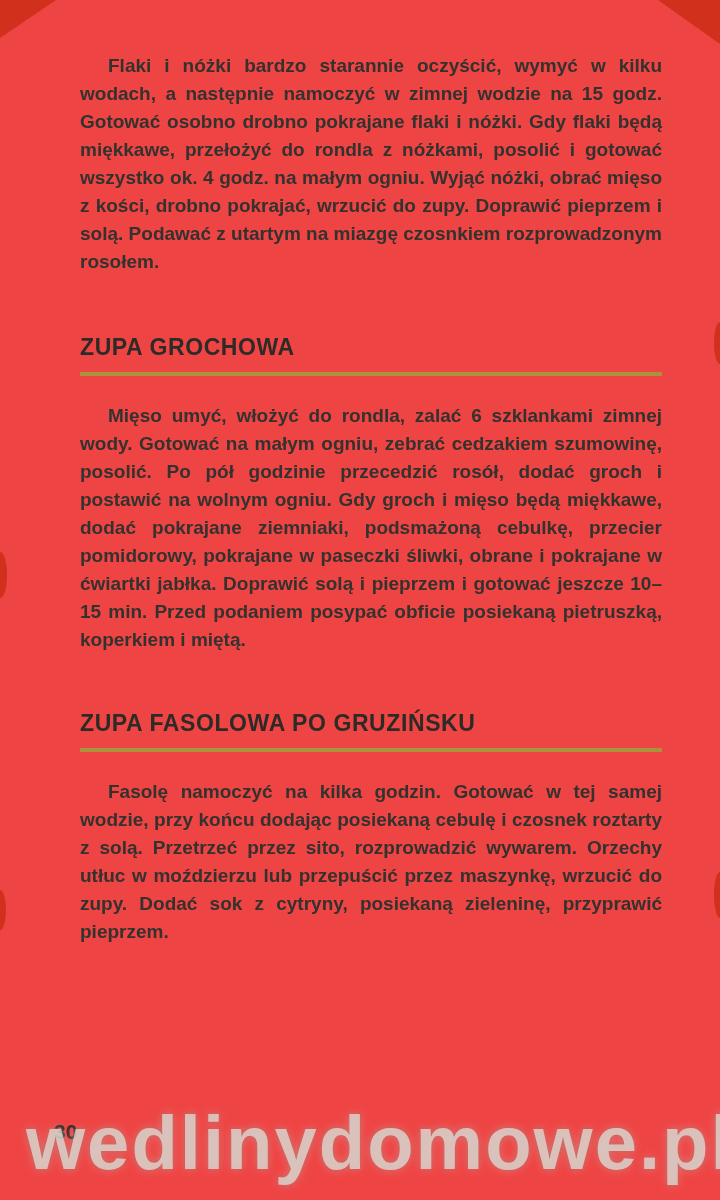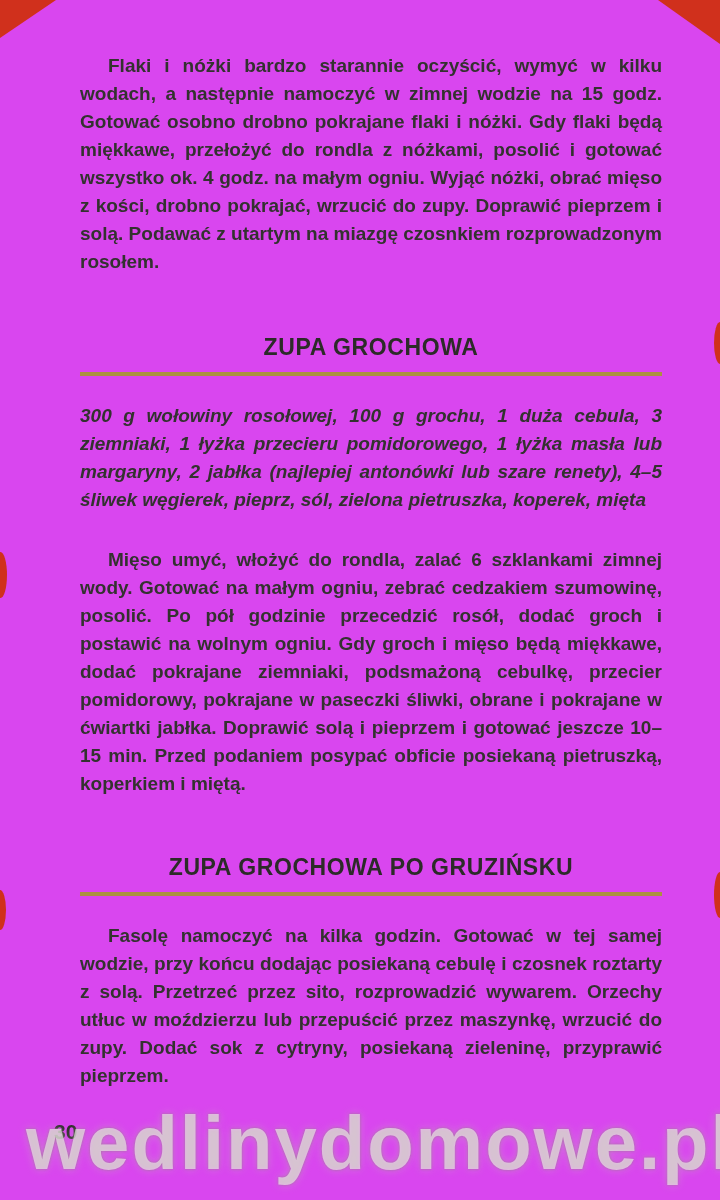--- a/index.html
+++ b/index.html
@@ -6,21 +6,21 @@
     margin: 0;
     padding: 0;
     background: #6b6b6b;
     font-family: "Liberation Sans", "DejaVu Sans", sans-serif;
   }
   .page {
     position: relative;
     width: 720px;
     height: 1200px;
     margin: 0 auto;
-    background: #d946ef;
+    background: #ef4444;
     overflow: hidden;
     color: #2e2d2b;
   }
   .content {
     position: absolute;
     left: 80px;
     right: 58px;
     top: 52px;
   }
   p.body-text {
@@ -32,21 +32,20 @@
     margin: 0;
   }
   p.indent { text-indent: 28px; }
   p.intro { margin-bottom: 58px; }
   h2.recipe-title {
     font-size: 23px;
     font-weight: 700;
     letter-spacing: 0.6px;
     color: #2c2b28;
     margin: 0 0 11px 0;
-    text-align: center;
   }
   .heading-rule {
     height: 4px;
     background: #ab923e;
     margin: 0 0 26px 0;
     border: none;
   }
   p.ingredients {
     font-style: italic;
     margin-bottom: 32px;
@@ -102,26 +101,25 @@
   <div class="red-mark edge-right-2"></div>
   <div class="red-mark edge-left-2"></div>
 
   <div class="content">
 
     <p class="body-text indent intro">Flaki i nóżki bardzo starannie oczyścić, wymyć w kilku wodach, a następnie namoczyć w zimnej wodzie na 15 godz. Gotować osobno drobno pokrajane flaki i nóżki. Gdy flaki będą miękkawe, przełożyć do rondla z nóżkami, posolić i gotować wszystko ok. 4 godz. na małym ogniu. Wyjąć nóżki, obrać mięso z kości, drobno pokrajać, wrzucić do zupy. Doprawić pieprzem i solą. Podawać z utartym na miazgę czosnkiem rozprowadzonym rosołem.</p>
 
     <section>
       <h2 class="recipe-title">ZUPA GROCHOWA</h2>
       <div class="heading-rule"></div>
-      <p class="body-text ingredients">300 g wołowiny rosołowej, 100 g grochu, 1 duża cebula, 3 ziemniaki, 1 łyżka przecieru pomidorowego, 1 łyżka masła lub margaryny, 2 jabłka (najlepiej antonówki lub szare renety), 4–5 śliwek węgierek, pieprz, sól, zielona pietruszka, koperek, mięta</p>
       <p class="body-text indent instructions">Mięso umyć, włożyć do rondla, zalać 6 szklankami zimnej wody. Gotować na małym ogniu, zebrać cedzakiem szumowinę, posolić. Po pół godzinie przecedzić rosół, dodać groch i postawić na wolnym ogniu. Gdy groch i mięso będą miękkawe, dodać pokrajane ziemniaki, podsmażoną cebulkę, przecier pomidorowy, pokrajane w paseczki śliwki, obrane i pokrajane w ćwiartki jabłka. Doprawić solą i pieprzem i gotować jeszcze 10–15 min. Przed podaniem posypać obficie posiekaną pietruszką, koperkiem i miętą.</p>
     </section>
 
     <section>
-      <h2 class="recipe-title">ZUPA GROCHOWA PO GRUZIŃSKU</h2>
+      <h2 class="recipe-title">ZUPA FASOLOWA PO GRUZIŃSKU</h2>
       <div class="heading-rule"></div>
       <p class="body-text indent instructions">Fasolę namoczyć na kilka godzin. Gotować w tej samej wodzie, przy końcu dodając posiekaną cebulę i czosnek roztarty z solą. Przetrzeć przez sito, rozprowadzić wywarem. Orzechy utłuc w moździerzu lub przepuścić przez maszynkę, wrzucić do zupy. Dodać sok z cytryny, posiekaną zieleninę, przyprawić pieprzem.</p>
     </section>
 
   </div>
 
   <div class="page-number">30</div>
 
   <div class="watermark">wedlinydomowe.pl</div>
 

